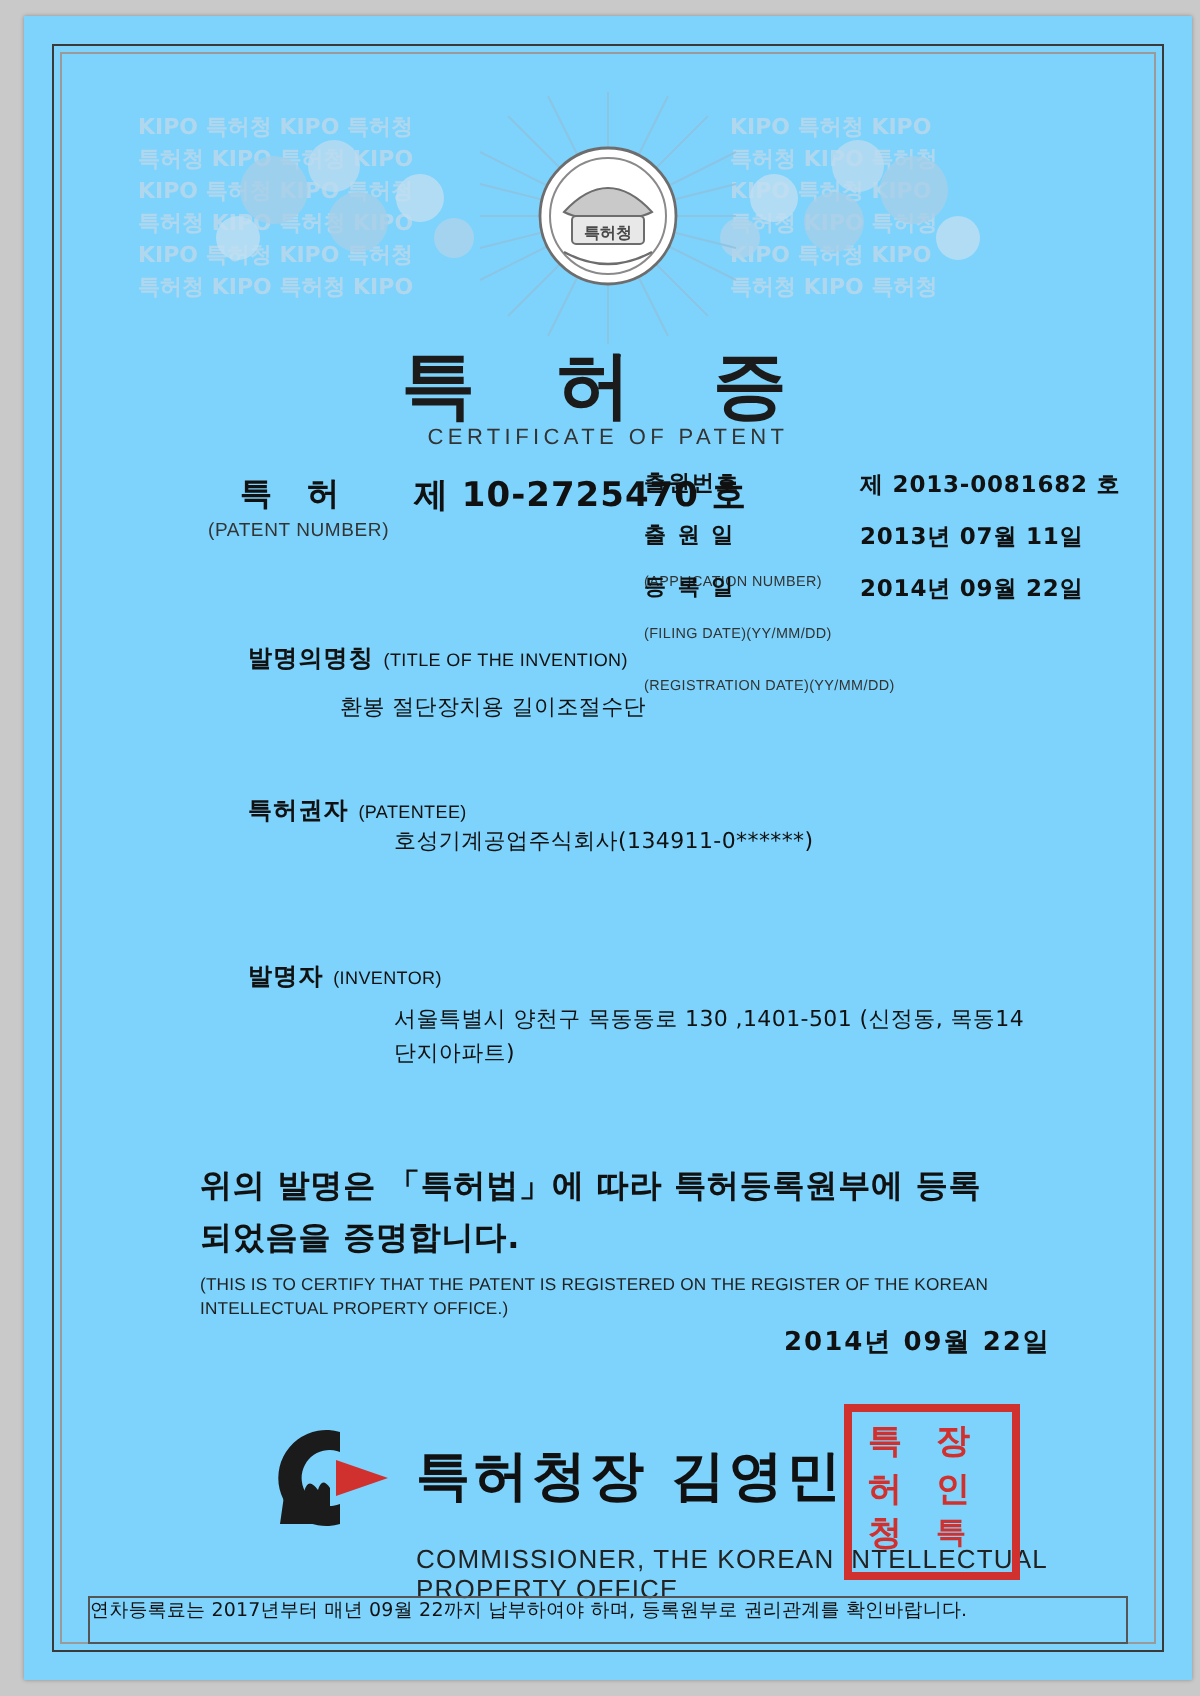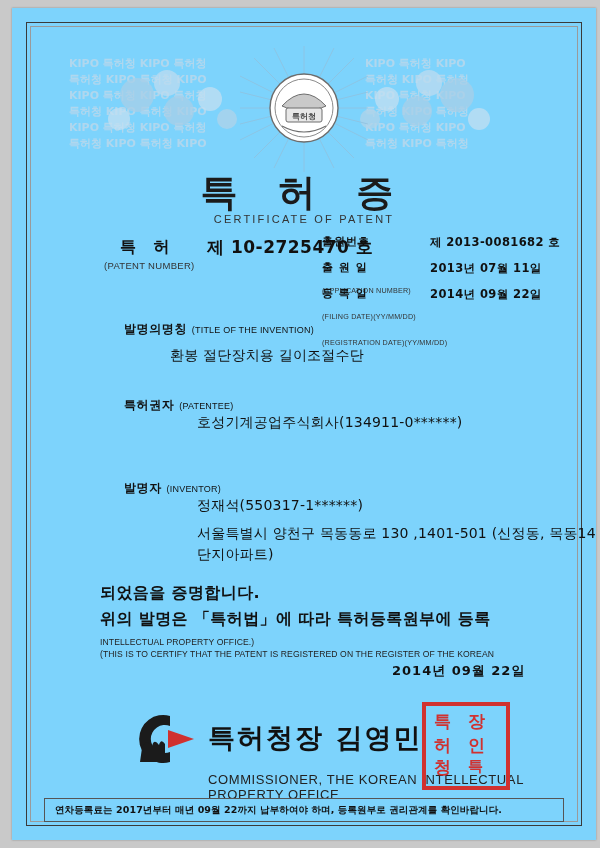--- a/index.html
+++ b/index.html
@@ -97,21 +97,21 @@
     position:absolute;
     font-size:12px;font-weight:bold;color:#111;letter-spacing:.6px;
     font-family:"DejaVu Sans", sans-serif;
   }
   .sec-head .en{
     font-size:9px;font-weight:normal;letter-spacing:.2px;
     font-family:"Liberation Sans", sans-serif;
   }
   .sec-body{
     position:absolute;
-    font-size:14px;color:#111;letter-spacing:.2px;line-height:1.55;
+    font-size:11px;color:#111;letter-spacing:.2px;line-height:1.55;
     font-family:"DejaVu Sans", sans-serif;
   }
 
   
   .certify{
     position:absolute;left:88px;top:572px;width:430px;
     font-size:16px;font-weight:bold;color:#111;line-height:1.6;letter-spacing:.4px;
     font-family:"DejaVu Sans", sans-serif;
   }
   .certify-en{
@@ -145,24 +145,22 @@
     font-weight:bold;
   }
   .seal span{
     position:absolute;font-size:17px;line-height:1;
   }
 
   
   .notice{
     position:absolute;left:32px;right:32px;top:790px;height:24px;
     border:1px solid #555;
-    display:flex;align-items:center;
-    padding-left:10px;
+    display:flex;
     box-sizing:border-box;
-    font-weight:bold;
   }
   .notice-text{
     font-size:9.5px;color:#111;letter-spacing:.1px;
     font-family:"DejaVu Sans", sans-serif;
   }
 </style>
 </head>
 <body>
 
 <div id="page">
@@ -275,32 +273,31 @@
   </div>
   <div class="sec-body" style="left:185px;top:404px;">
     <div>호성기계공업주식회사(134911-0******)</div>
   </div>
 
   <div class="sec-head" style="left:112px;top:472px;">
     <span>발명자</span>
     <span class="en">(INVENTOR)</span>
   </div>
   <div class="sec-body" style="left:185px;top:487px;">
-    <div>정재석(550317-1******)</div>
     <div style="margin-top:6px;">서울특별시 양천구 목동동로 130 ,1401-501 (신정동, 목동14</div>
     <div>단지아파트)</div>
   </div>
 
   <div class="certify">
+    <div>위의 발명은 「특허법」에 따라 특허등록원부에 등록</div>
     <div>되었음을 증명합니다.</div>
-    <div>위의 발명은 「특허법」에 따라 특허등록원부에 등록</div>
   </div>
   <div class="certify-en">
+    <div>(THIS IS TO CERTIFY THAT THE PATENT IS REGISTERED ON THE REGISTER OF THE KOREAN</div>
     <div>INTELLECTUAL PROPERTY OFFICE.)</div>
-    <div>(THIS IS TO CERTIFY THAT THE PATENT IS REGISTERED ON THE REGISTER OF THE KOREAN</div>
   </div>
   <div class="cert-date">2014년   09월   22일</div>
 
   <div class="logo">
     <svg viewBox="0 0 68 62">
       <path d="M36 8 A24 24 0 1 0 36 54 L36 44 A14 14 0 1 1 36 18 Z" fill="#1b1b1b"></path>
       <polygon points="34,22 60,31 34,40" fill="#d0312f"></polygon>
       <path d="M8 40 q4 -10 10 -2 q2 -8 7 -1 q2 -7 6 -1 l0 18 l-25 0 z" fill="#1b1b1b"></path>
     </svg>
   </div>

